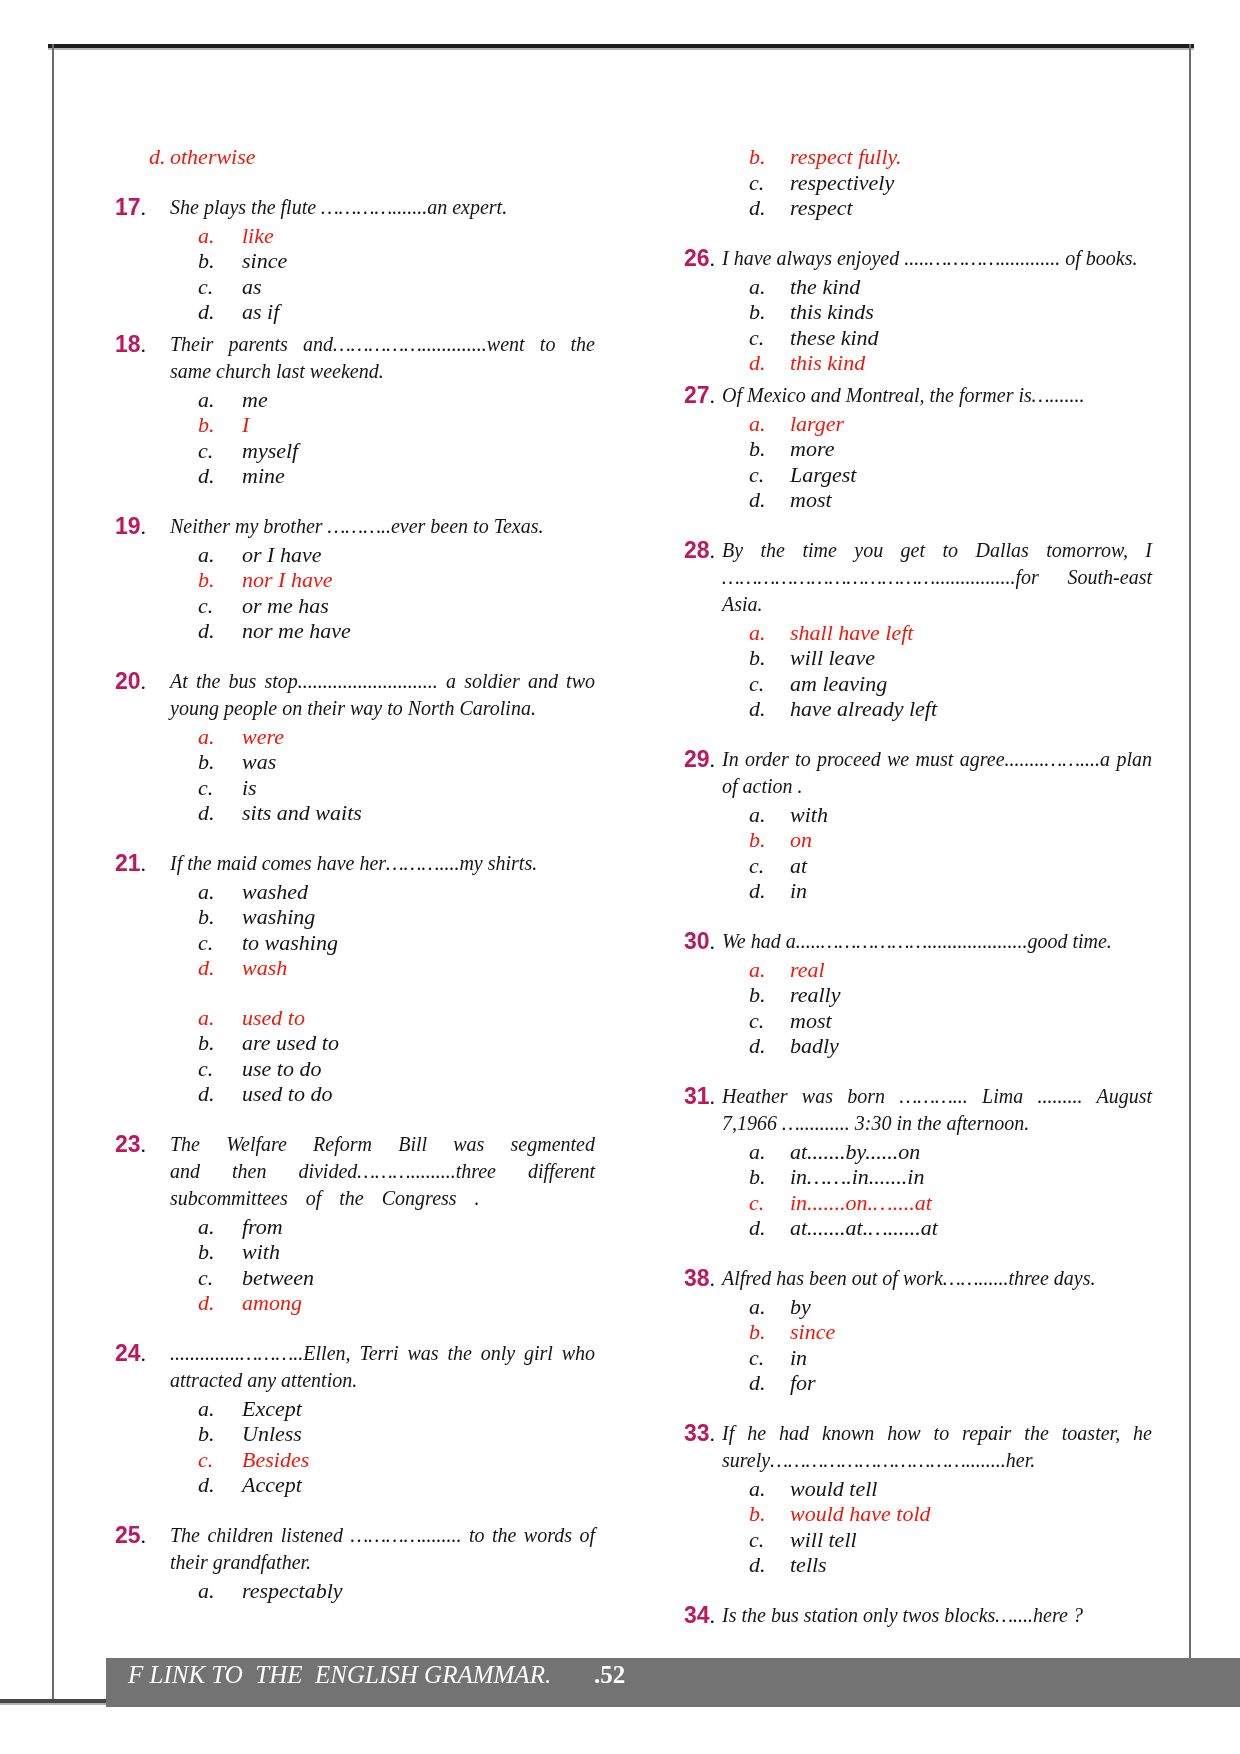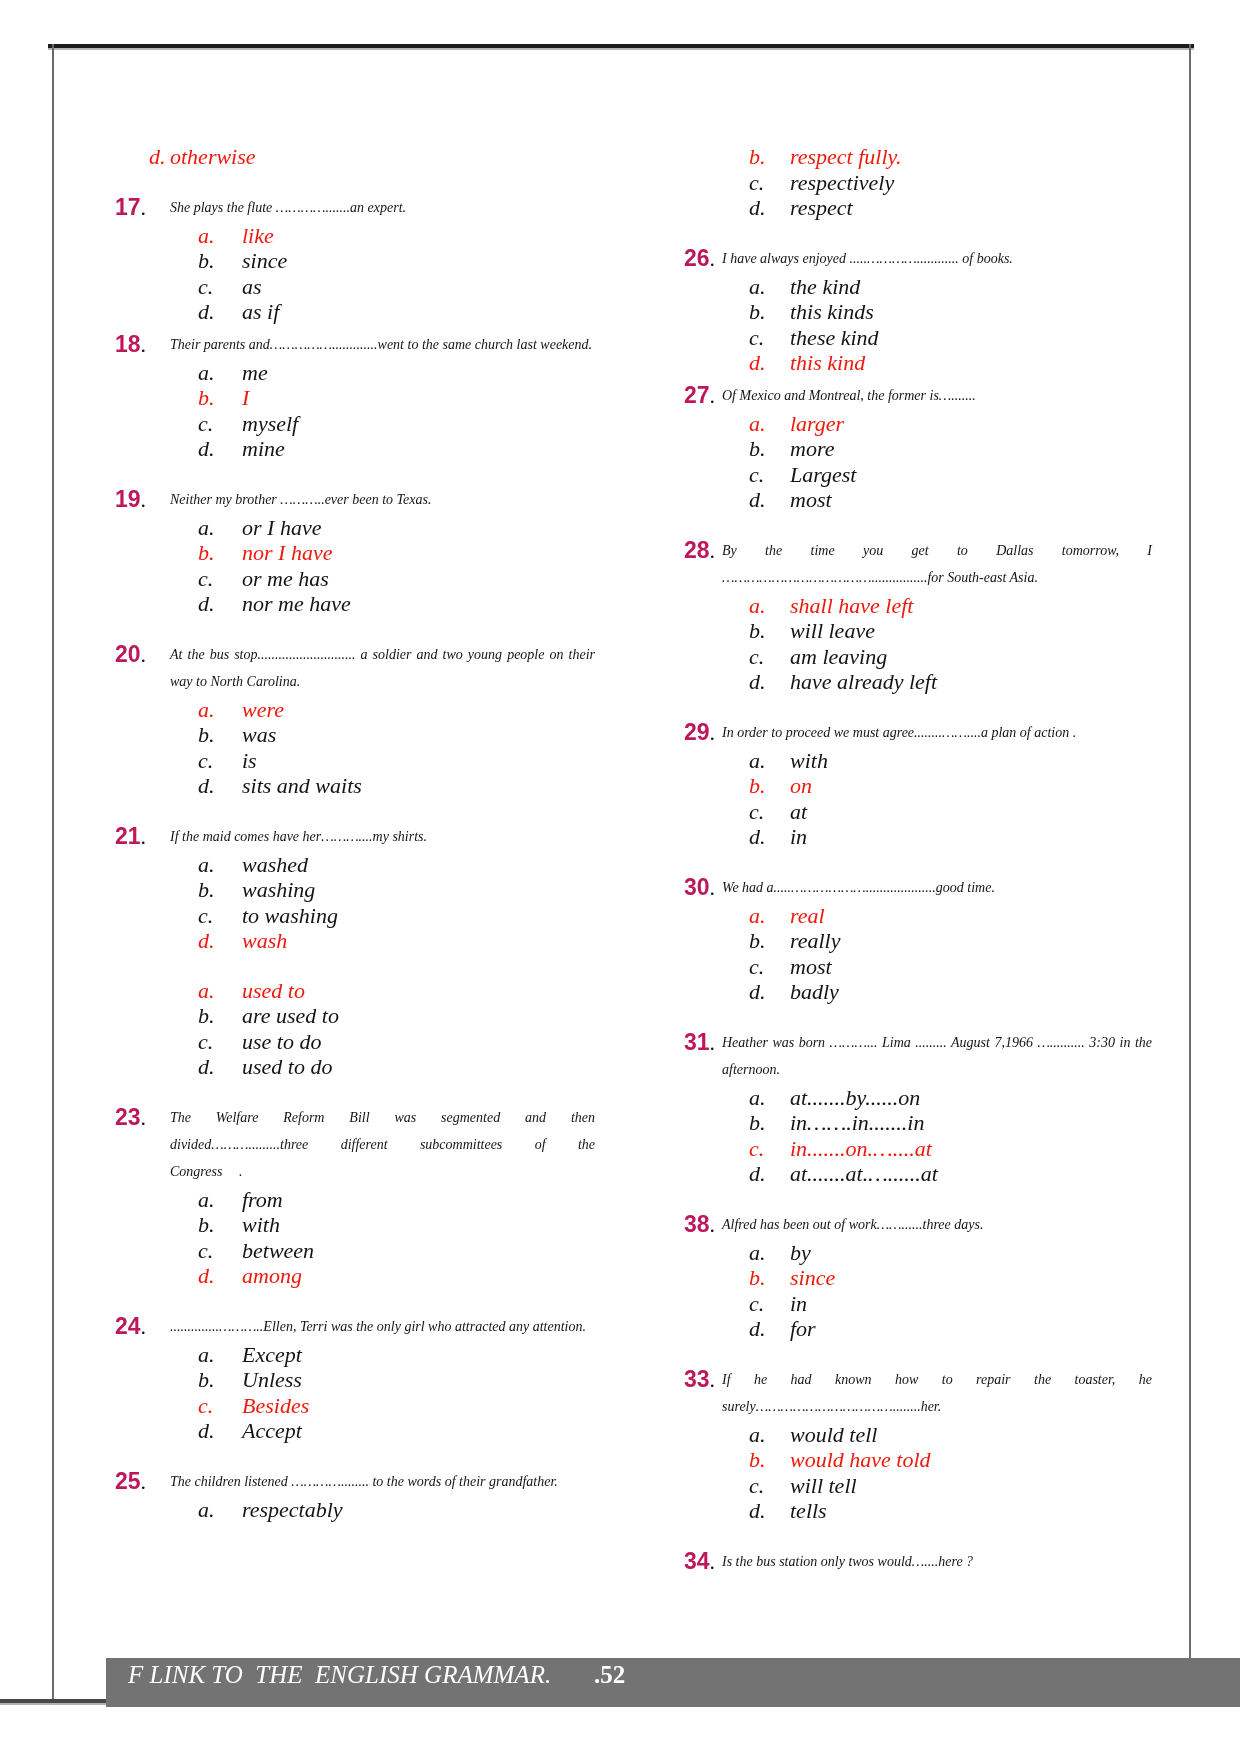--- a/index.html
+++ b/index.html
@@ -23,21 +23,21 @@
   .col{position:absolute;top:142px;}
   .col-left{left:115px;width:480px;}
   .col-right{left:684px;width:468px;}
   .block{margin-bottom:24px;}
   .col .block:nth-child(2){margin-bottom:6px;}  
   .qrow{display:flex;}
   .qnum-box{flex:0 0 55px;}
   .col-right .qnum-box{flex:0 0 38px;}
   .qnum{color:#be185d;font-family:"Liberation Sans", sans-serif;font-weight:bold;font-size:23px;}
   .qdot{color:#141414;font-size:22px;}
-  .qtext{flex:1;font-style:italic;font-size:14px;line-height:27px;text-align:justify;}
+  .qtext{flex:1;font-style:italic;font-size:20px;line-height:27px;text-align:justify;}
   .options{margin-top:2px;}
   .option{display:flex;margin-left:83px;font-style:italic;font-size:22px;line-height:25.5px;}
   .col-right .option{margin-left:65px;}
   .opt-letter{flex:0 0 44px;}
   .col-right .opt-letter{flex:0 0 41px;}
   .col-left .orphan .option{margin-left:34px;}
   .col-left .orphan .opt-letter{flex:0 0 21px;}
   .option.correct{color:#ee190d;}
   
   .col-left .block:nth-child(8) .qtext{word-spacing:13px;}   
@@ -466,21 +466,21 @@
         </div>
         <div class="option">
           <span class="opt-letter">d.</span>
           <span class="opt-text">tells</span>
         </div>
       </div>
     </div>
     <div class="block q">
       <div class="qrow">
         <div class="qnum-box"><span class="qnum">34</span><span class="qdot">.</span></div>
-        <div class="qtext">Is the bus station only twos would…....here ?</div>
+        <div class="qtext">Is the bus station only twos blocks…....here ?</div>
       </div>
     </div>
   </div>
 
 <div class="footer-bar">
   <span class="footer-title">F LINK TO  THE  ENGLISH GRAMMAR.</span>
   <span class="footer-page">.52</span>
 </div>
 
 </body></html>

